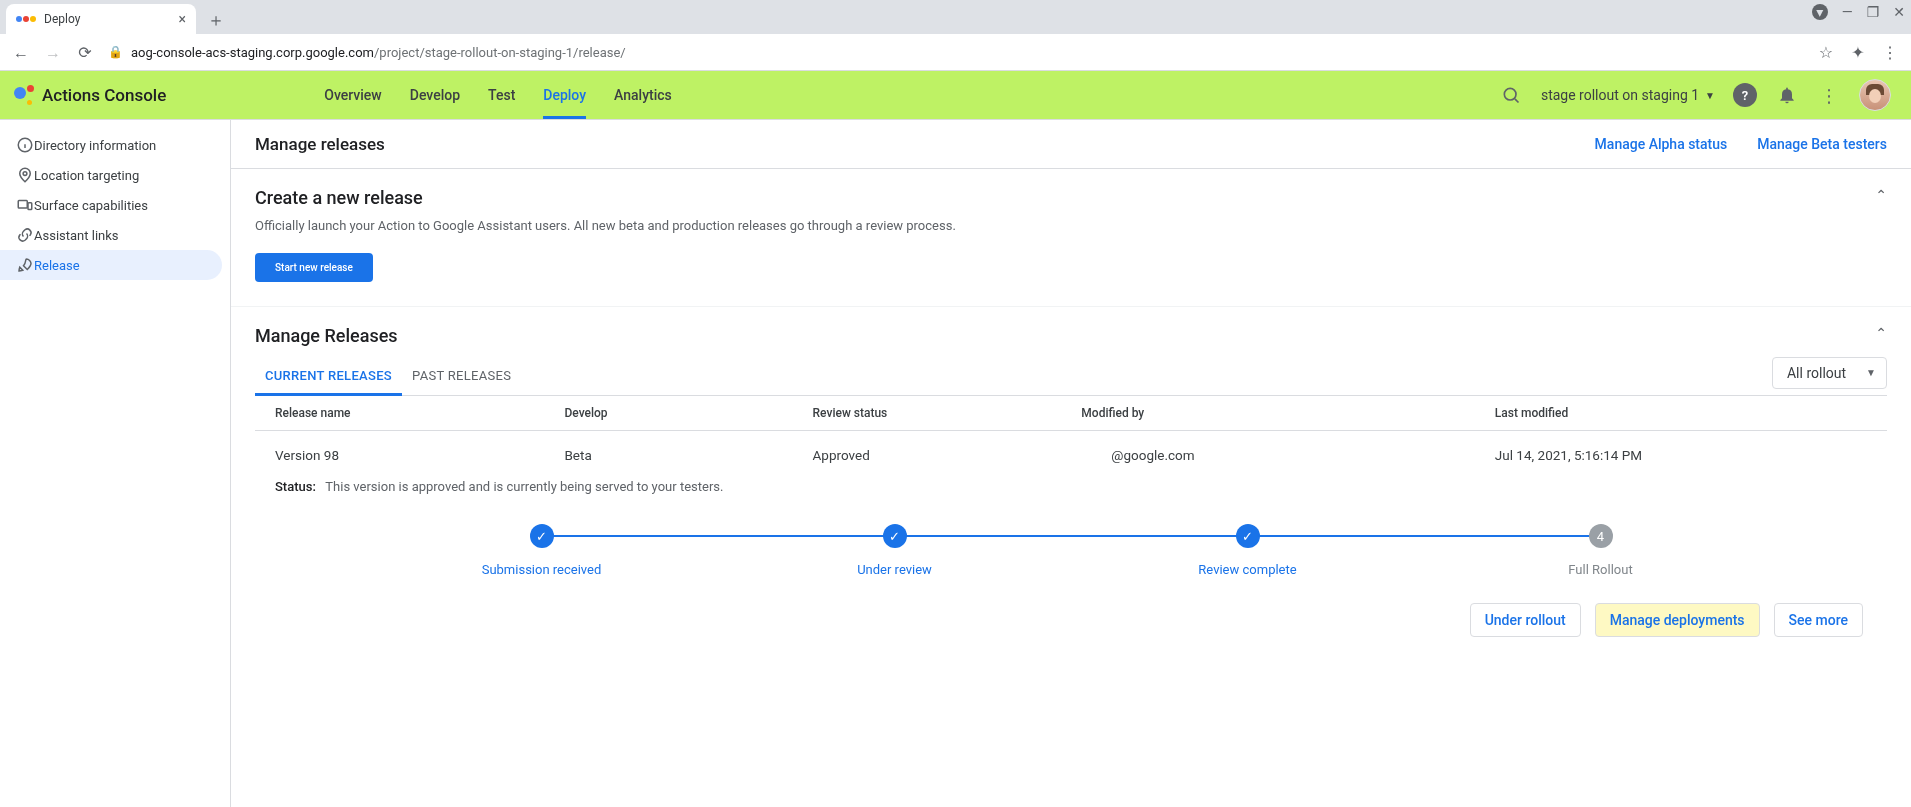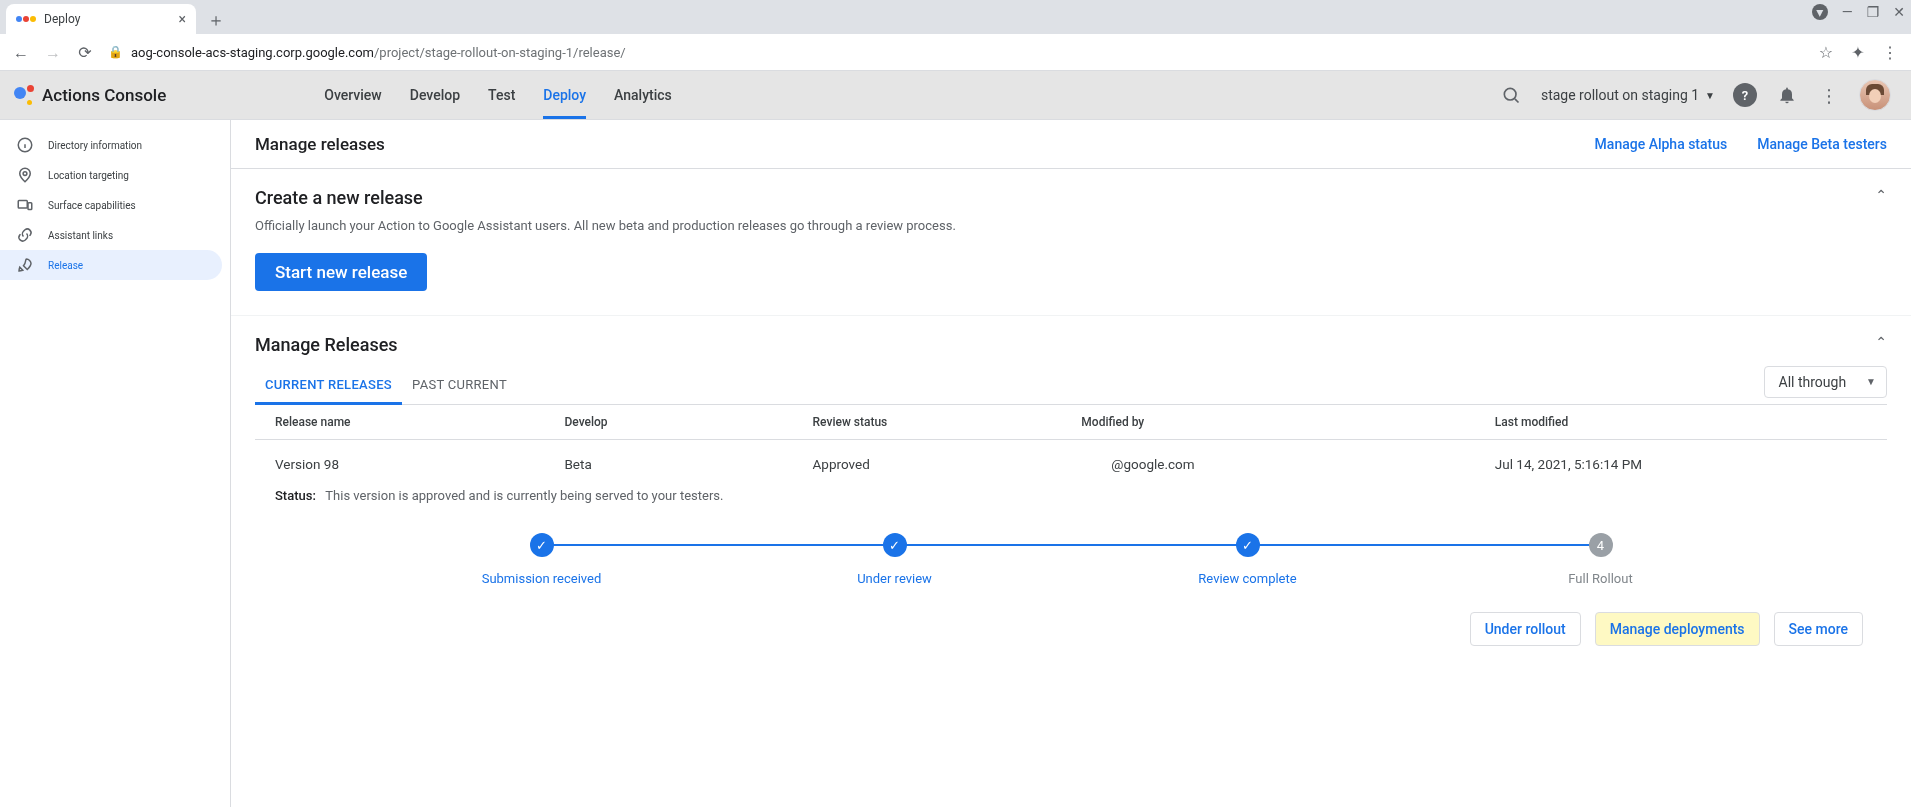--- a/index.html
+++ b/index.html
@@ -28,21 +28,21 @@
   .window-controls{position:absolute;right:6px;top:4px;display:flex;gap:14px;align-items:center;color:#5f6368;}
   .window-controls span{font-size:14px;}
   .circled{width:16px;height:16px;border-radius:50%;background:#5f6368;color:#dee1e6;display:flex;align-items:center;justify-content:center;font-size:10px;}
   .addr-row{display:flex;align-items:center;gap:14px;height:36px;padding:0 12px;background:#fff;border-bottom:1px solid #dadce0;}
   .nav-icon{color:#5f6368;font-size:16px;display:flex;align-items:center;justify-content:center;width:18px;}
   .addr-bar{flex:1;display:flex;align-items:center;gap:8px;color:#5f6368;font-size:13px;}
   .lock{font-size:12px;color:#5f6368;}
   .url-host{color:#202124;}
   .url-path{color:#6e7275;}
   
-  .app-header{display:flex;align-items:center;height:48px;border-bottom:1px solid #dadce0;padding:0 20px 0 14px;background:#e5e5e5;gap:18px;}
+  .app-header{display:flex;align-items:center;height:48px;border-bottom:1px solid #dadce0;padding:0 20px 0 14px;background:#bef264;gap:18px;}
   .gassist-logo{display:flex;align-items:center;gap:8px;}
   .gassist-glyph{position:relative;width:20px;height:20px;}
   .gassist-glyph span{position:absolute;border-radius:50%;}
   .g-blue{width:12px;height:12px;background:#4285f4;left:0;top:2px;}
   .g-red{width:7px;height:7px;background:#ea4335;right:0;top:0;}
   .g-yellow{width:5px;height:5px;background:#fbbc04;right:2px;bottom:0;}
   .app-title{font-size:17px;font-weight:500;color:#202124;}
   .main-nav{display:flex;gap:28px;margin-left:140px;height:100%;align-items:stretch;}
   .main-nav a{display:flex;align-items:center;font-size:14px;color:#3c4043;text-decoration:none;position:relative;font-weight:500;}
   .main-nav a.active{color:var(--blue);}
@@ -52,34 +52,34 @@
   .project-picker{display:flex;align-items:center;gap:6px;font-size:14px;color:#3c4043;}
   .dropdown-caret{font-size:10px;color:#3c4043;}
   .circle-btn{width:24px;height:24px;border-radius:50%;display:flex;align-items:center;justify-content:center;}
   .help-btn{background:#5f6368;color:#fff;font-size:13px;font-weight:600;}
   .avatar{width:30px;height:30px;border-radius:50%;background:linear-gradient(#e9c6b3,#c89178);border:1px solid #dadce0;position:relative;overflow:hidden;}
   .avatar::before{content:"";position:absolute;left:6px;top:4px;width:18px;height:11px;border-radius:6px 6px 0 0;background:#6b4a35;} 
   .avatar::after{content:"";position:absolute;left:9px;top:9px;width:12px;height:14px;border-radius:50%;background:#f2cfb8;}
   
   .body{display:flex;min-height:calc(100vh - 120px);}
   .sidebar{width:230px;border-right:1px solid #dadce0;padding-top:10px;}
-  .side-item{display:flex;align-items:center;gap:14px;height:30px;padding:0 16px;margin:0 8px 0 0;border-radius:0 16px 16px 0;color:#3c4043;font-size:10px;}
+  .side-item{display:flex;align-items:center;height:30px;padding:0 16px;margin:0 8px 0 0;border-radius:0 16px 16px 0;color:#3c4043;font-size:13px;}
   .side-item svg,.side-item .sicon{width:18px;height:18px;color:#5f6368;flex-shrink:0;}
   .side-item.active{background:#e8f0fe;color:var(--blue);}
   .side-item.active .sicon{color:var(--blue);}
   .content{flex:1;padding:0;}
   .page-titlebar{display:flex;align-items:center;justify-content:space-between;padding:14px 24px;border-bottom:1px solid #dadce0;}
   .page-titlebar h1{font-size:17px;font-weight:500;margin:0;color:#202124;}
   .title-actions{display:flex;gap:30px;}
   .title-actions a{color:var(--linkblue);font-size:14px;text-decoration:none;font-weight:500;}
   .section{padding:18px 24px 24px;border-bottom:1px solid #f1f3f4;position:relative;}
   .section h2{font-size:18px;font-weight:500;margin:0 0 10px;color:#202124;}
   .section p.desc{font-size:13px;color:#5f6368;margin:0 0 20px;}
   .collapse-caret{position:absolute;right:24px;top:18px;color:#5f6368;font-size:14px;}
-  .primary-btn{background:var(--blue);color:#fff;border:none;border-radius:4px;font-size:17px;font-weight:500;padding:9px 20px;font-family:inherit;}
+  .primary-btn{background:var(--blue);color:#fff;border:none;border-radius:4px;font-size:10px;font-weight:500;padding:9px 20px;font-family:inherit;}
   
   .subtabs{display:flex;align-items:center;border-bottom:1px solid #dadce0;margin-top:10px;}
   .subtab{padding:12px 10px;font-size:13px;letter-spacing:.3px;color:#5f6368;position:relative;}
   .subtab.active{color:var(--blue);font-weight:500;}
   .subtab.active::after{content:"";position:absolute;left:0;right:0;bottom:-1px;height:3px;background:var(--blue);}
   .subtabs .spacer{flex:1;}
   .channel-select{display:flex;align-items:center;gap:20px;border:1px solid #dadce0;border-radius:4px;padding:7px 10px 7px 14px;font-size:14px;color:#3c4043;margin-bottom:6px;}
   
   .rtable{width:100%;}
   .rhead,.rrow{display:grid;grid-template-columns:1.4fr 1.2fr 1.3fr 2fr 1.8fr;padding:10px 20px;align-items:center;}
@@ -235,24 +235,24 @@
       <p class="desc">Officially launch your Action to Google Assistant users. All new beta and production releases go through a review process.</p>
       <button class="primary-btn">Start new release</button>
     </div>
 
     <div class="section" style="border-bottom:none;">
       <span class="collapse-caret">⌃</span>
       <h2>Manage Releases</h2>
 
       <div class="subtabs">
         <div class="subtab active">CURRENT RELEASES</div>
-        <div class="subtab">PAST CURRENT</div>
+        <div class="subtab">PAST RELEASES</div>
         <div class="spacer"></div>
         <div class="channel-select">
-          <span>All through</span>
+          <span>All rollout</span>
           <span style="font-size:10px;color:#5f6368">▼</span>
         </div>
       </div>
 
       <div class="rtable">
         <div class="rhead">
           <div>Release name</div>
           <div>Develop</div>
           <div>Review status</div>
           <div>Modified by</div>

